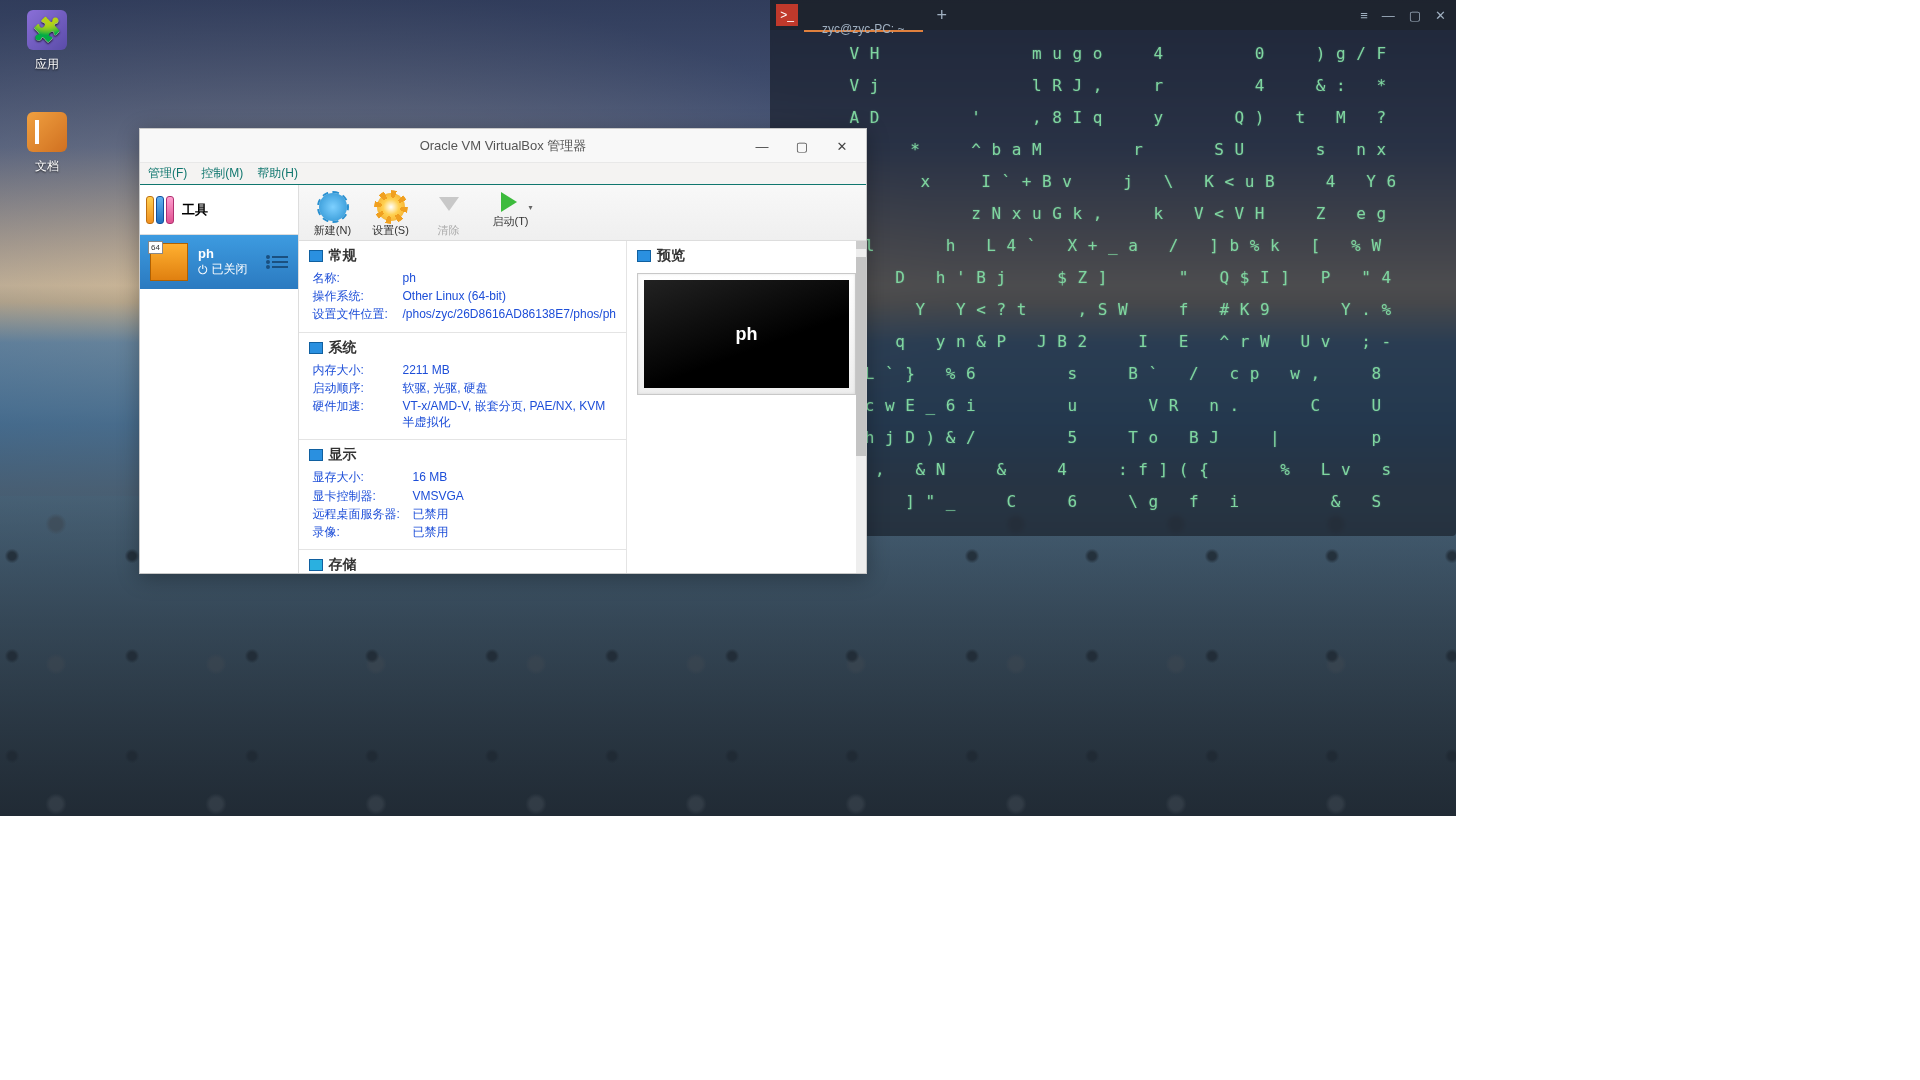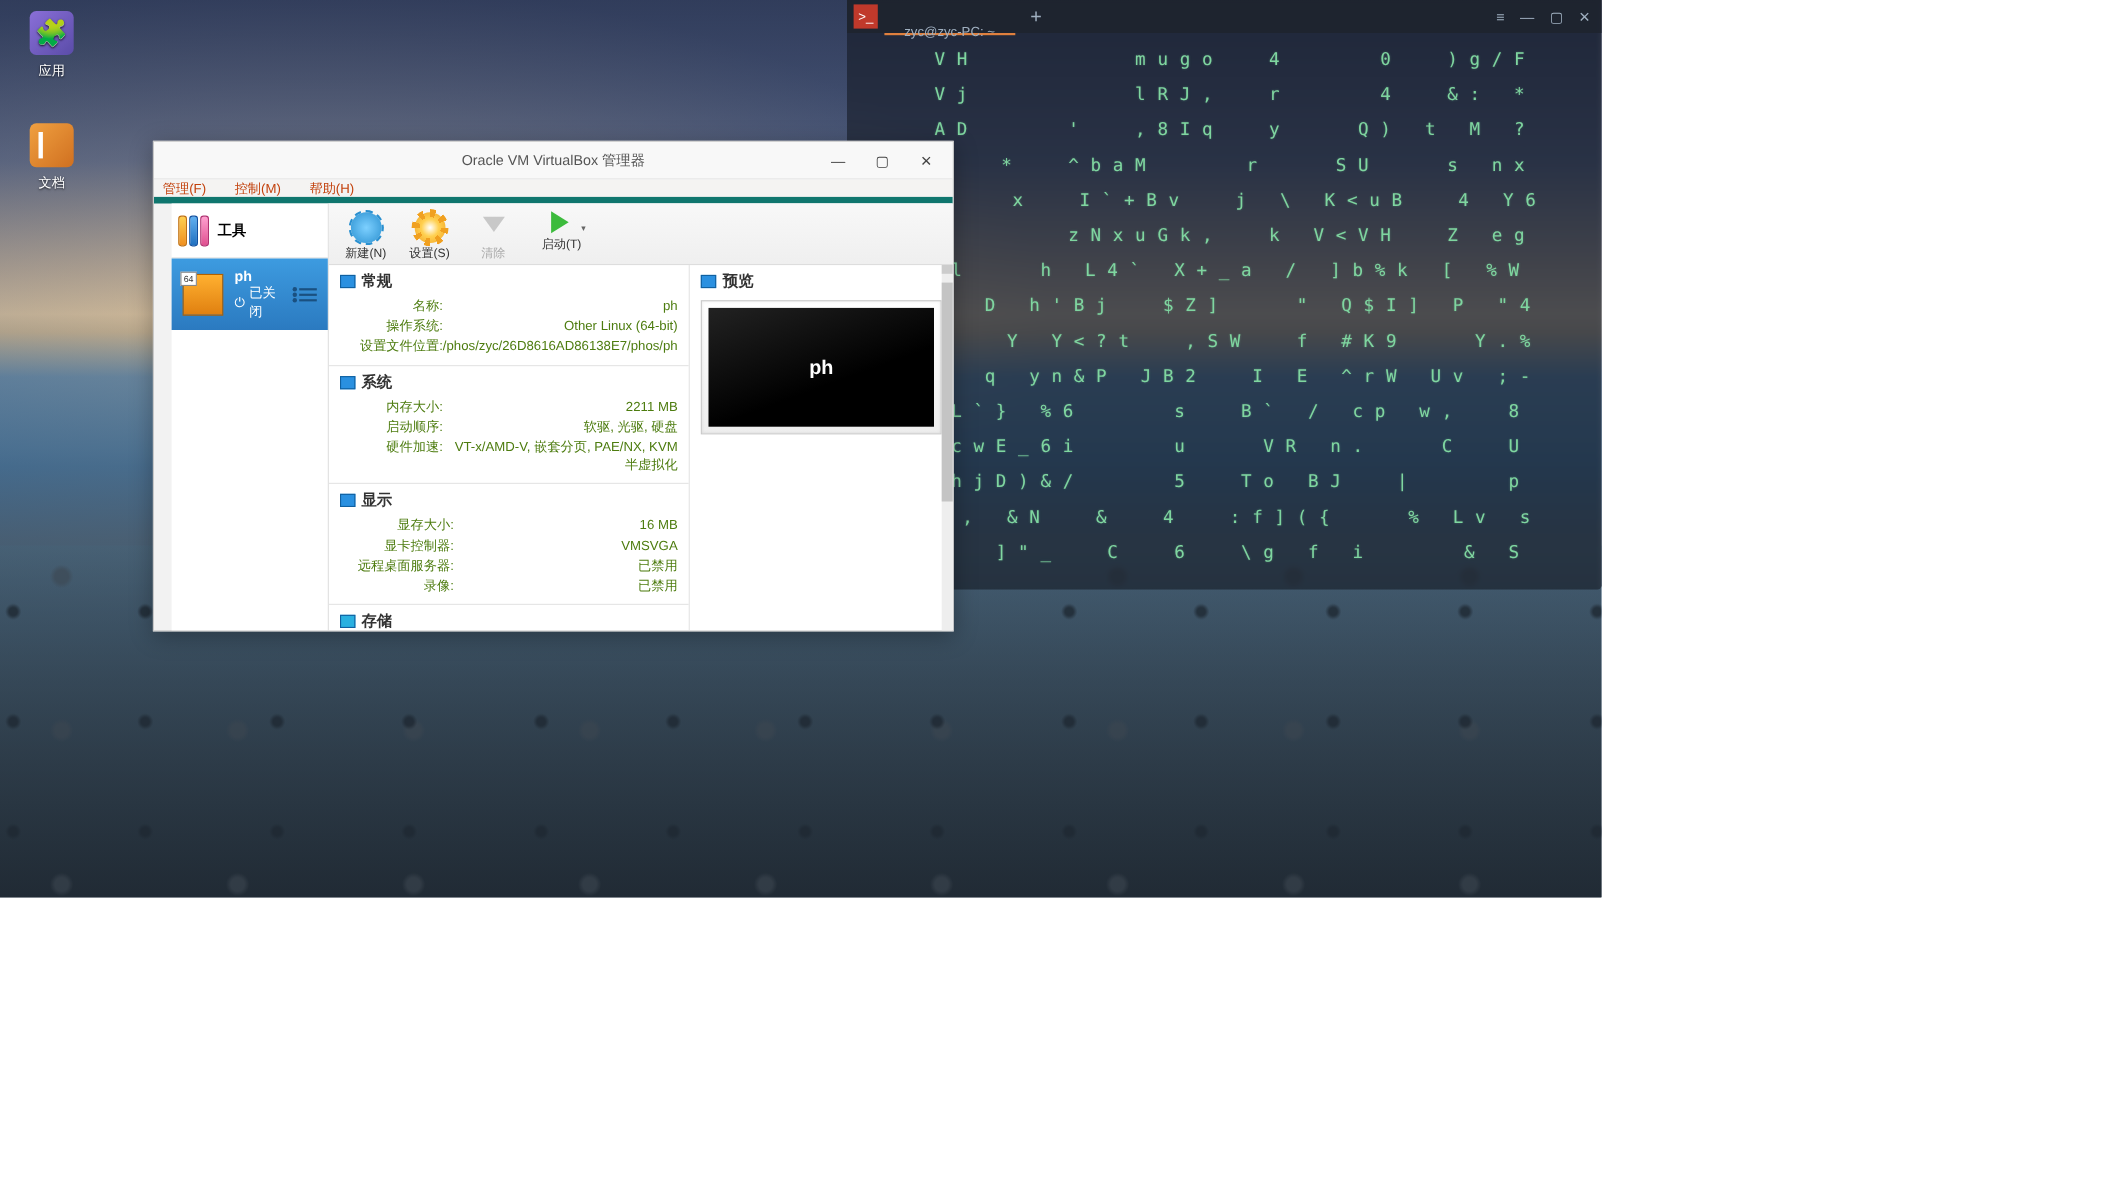--- a/index.html
+++ b/index.html
@@ -41,22 +41,22 @@
 .term-right span{font-size:13px;}
 .term-body { padding:8px 10px; font-family:"DejaVu Sans Mono",Consolas,monospace; font-size:16px; white-space:pre; line-height:32px; letter-spacing:.5px; text-shadow:0 0 2px rgba(127,214,160,.4); color:#7fd6a0;text-align:center;}
 
 .vbox {
   position:absolute; left:139px; top:128px; width:728px; height:446px;
   background:#f2f2f2; border:1px solid #c8c8c8; box-shadow:0 4px 20px rgba(0,0,0,.3);
 }
 .vb-title { height:34px; display:flex; align-items:center; justify-content:center; color:#555; font-size:13px; position:relative; background:#f8f8f8; border-bottom:1px solid #e8e8e8;}
 .vb-winbtns { position:absolute; right:4px; top:0; height:34px; display:flex; }
 .vb-winbtns span { width:40px; height:34px; display:flex; align-items:center; justify-content:center; font-size:13px; color:#444;}
-.vb-menu { height:22px; display:flex; align-items:center; gap:26px; padding:0 8px; font-size:12px; color:#c2410c; background:#f4f3f2; border-bottom:6px solid #0f766e;}
-.vb-body { display:flex; height:calc(100% - 56px);margin-left:16px; }
+.vb-menu { height:22px; display:flex; align-items:center; gap:14px; padding:0 8px; font-size:12px; color:#0f766e; background:#f4f3f2; border-bottom:1px solid #0f766e;}
+.vb-body { display:flex; height:calc(100% - 56px); }
 .vb-left { width:238px; background:#fff; border-right:1px solid #ddd; display:flex; flex-direction:column;}
 .vb-toolrow { display:flex; align-items:center; height:50px; padding:4px 6px; gap:8px; border-bottom:1px solid #ddd;}
 .vb-toolrow .sliders{display:flex;gap:2px;}
 .vb-toolrow .sliders i{width:8px;height:28px;border-radius:3px;background:linear-gradient(#ffd050,#f09020);border:1px solid #c07010;}
 .vb-toolrow .sliders i:nth-child(2){background:linear-gradient(#60b0f0,#2070c0);border-color:#1050a0;}
 .vb-toolrow .sliders i:nth-child(3){background:linear-gradient(#ffa0d0,#e05090);border-color:#b03070;}
 .vb-toolrow .lab{font-size:13px;font-weight:bold;}
 .vb-vm { flex:1; }
 .vb-vm-item { display:flex; align-items:center; padding:8px 10px; gap:10px; background:linear-gradient(#3d9be0,#2b7ac0); color:#fff;}
 .vb-vm-item .thumb{width:38px;height:38px;background:linear-gradient(#ffb030,#e08010);border:1px solid #b06000;position:relative;}
@@ -80,21 +80,21 @@
 .vb-tbtn .ico.arr{width:0;height:0;border:10px solid transparent;border-top:14px solid #c8c8c8;margin-top:6px;}
 .vb-tbtn .ico.go{width:0;height:0;border:10px solid transparent;border-left:16px solid #3cbb3c;margin-left:6px;position:relative;}
 .vb-tbtn.start{width:60px;}
 .vb-tbtn.start::after{content:"▾";font-size:8px;color:#666;position:relative;top:-26px;left:20px;}
 
 .vb-details { flex:1; display:flex; overflow:auto; position:relative;}
 .vb-details-left{flex:1;padding:0;}
 .vb-sect { border-bottom:1px solid #e4e4e4; padding:6px 10px 8px;}
 .vb-sect-h { display:flex; align-items:center; gap:6px; font-weight:bold; font-size:14px; color:#333; margin-bottom:4px;}
 .vb-sect-h .sq{width:14px;height:12px;background:#2a90e0;border:1px solid #1060a0;}
-.vb-row { display:flex; font-size:12px; color:#4d7c0f; padding:1px 0 1px 4px; line-height:1.35;text-align:right;}
+.vb-row { display:flex; font-size:12px; color:#1d4ed8; padding:1px 0 1px 4px; line-height:1.35;}
 .vb-row .k{width:90px;flex:none;}
 .vb-row .v{flex:1;}
 .vb-sect.disp .k{width:100px;}
 
 .vb-preview{width:240px;border-left:1px solid #e4e4e4;padding:6px 10px;}
 .vb-preview .frame{margin-top:8px;border:1px solid #c8c8c8;background:linear-gradient(#fff,#eee);padding:6px;box-shadow:inset 0 0 3px rgba(0,0,0,.1);}
 .vb-preview .screen{height:108px;background:linear-gradient(160deg,#222,#000 60%);display:flex;align-items:center;justify-content:center;color:#fff;font-weight:bold;font-size:18px;}
 .vb-scroll{position:absolute;right:0;top:0;bottom:0;width:10px;background:#eee;}
 .vb-scroll i{display:block;height:8px;background:#ccc;}
 .vb-scroll .thumb{height:60%;background:#c4c4c4;margin-top:8px;}

